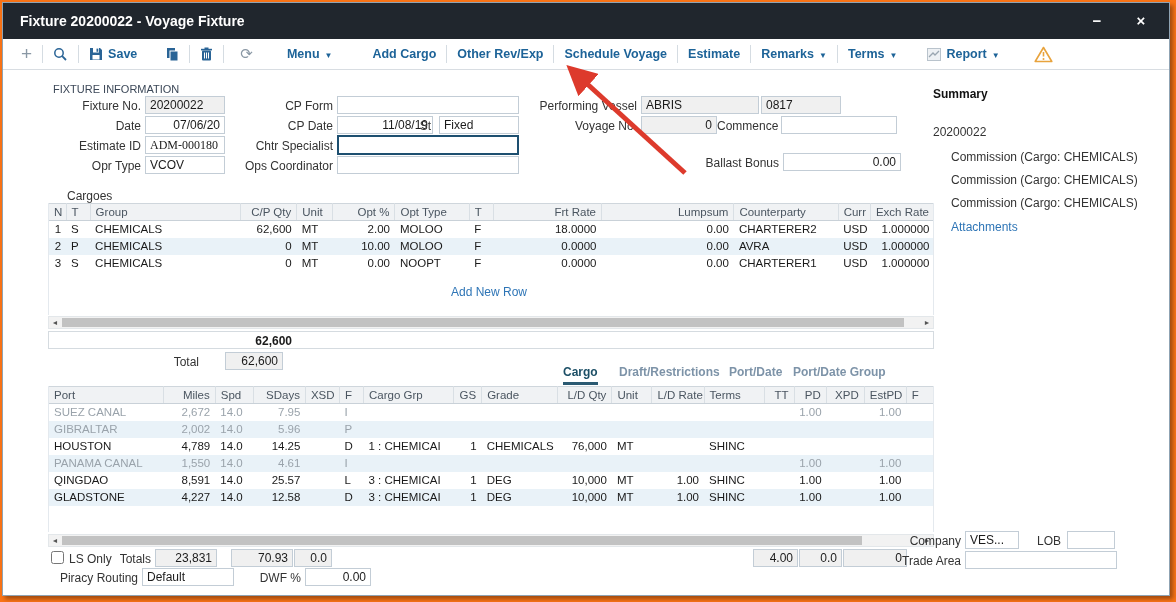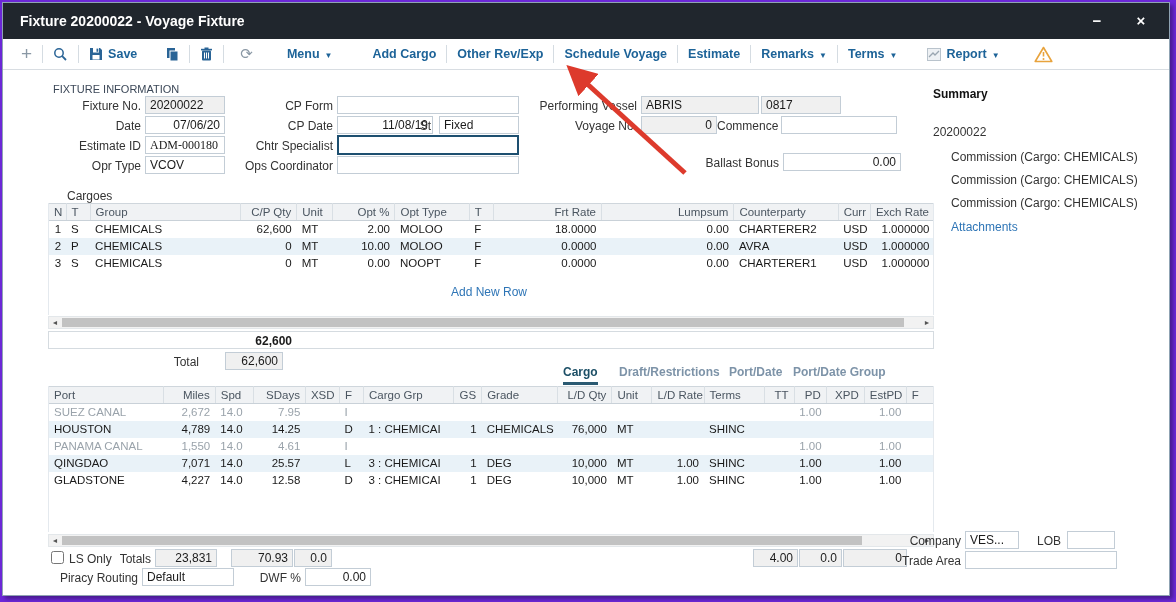--- a/index.html
+++ b/index.html
@@ -1,17 +1,17 @@
 <!DOCTYPE html>
 <html><head>
 <meta charset="utf-8">
 <style>
   * { box-sizing: border-box; margin: 0; padding: 0; }
   html,body { width:1176px; height:602px; background:#fff; font-family:"Liberation Sans",sans-serif; }
-  .screen { position:relative; width:1176px; height:602px; background:#6d28d9; overflow:hidden; }
+  .screen { position:relative; width:1176px; height:602px; background:#f97316; overflow:hidden; }
   .window { position:absolute; left:2px; top:2px; width:1168px; height:594px; background:#fff;
             border:1px solid #8fa3b3; box-shadow:3px 3px 4px rgba(0,0,0,.35); }
 
   
   .titlebar { position:absolute; left:0; top:0; right:0; height:36px; background:#20262d; color:#fff;
               display:flex; align-items:center; padding-left:17px; font-size:14px; font-weight:bold; }
   .win-btn { position:absolute; top:0; width:40px; height:36px; color:#fff; text-align:center;
              line-height:36px; font-size:15px; font-weight:bold; cursor:pointer; }
   .btn-min { right:52px; }
   .btn-close { right:8px; }
@@ -380,20 +380,40 @@
               <td></td>
               <td></td>
               <td></td>
               <td></td>
               <td></td>
               <td>1.00</td>
               <td></td>
               <td>1.00</td>
               <td></td>
             </tr>
+            <tr class="muted">
+              <td>GIBRALTAR</td>
+              <td>2,002</td>
+              <td>14.0</td>
+              <td>5.96</td>
+              <td></td>
+              <td>P</td>
+              <td></td>
+              <td></td>
+              <td></td>
+              <td></td>
+              <td></td>
+              <td></td>
+              <td></td>
+              <td></td>
+              <td></td>
+              <td></td>
+              <td></td>
+              <td></td>
+            </tr>
             <tr>
               <td>HOUSTON</td>
               <td>4,789</td>
               <td>14.0</td>
               <td>14.25</td>
               <td></td>
               <td>D</td>
               <td>1 : CHEMICAI</td>
               <td>1</td>
               <td>CHEMICALS</td>
@@ -422,21 +442,21 @@
               <td></td>
               <td></td>
               <td></td>
               <td>1.00</td>
               <td></td>
               <td>1.00</td>
               <td></td>
             </tr>
             <tr>
               <td>QINGDAO</td>
-              <td>7,071</td>
+              <td>8,591</td>
               <td>14.0</td>
               <td>25.57</td>
               <td></td>
               <td>L</td>
               <td>3 : CHEMICAI</td>
               <td>1</td>
               <td>DEG</td>
               <td>10,000</td>
               <td>MT</td>
               <td>1.00</td>

